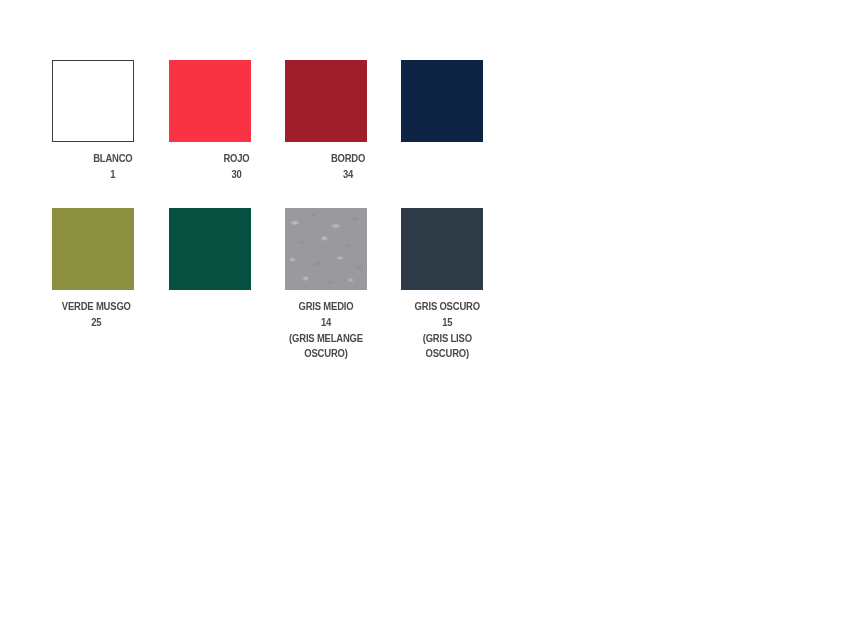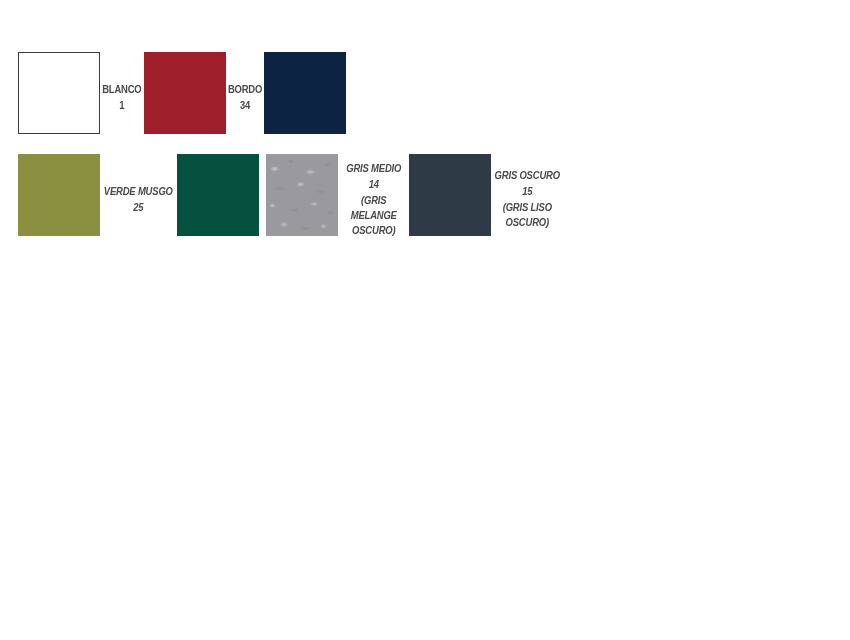--- a/index.html
+++ b/index.html
@@ -22,27 +22,27 @@
     padding: 52px 18px 0 18px;
   }
   .swatch-grid {
     display: grid;
     grid-template-columns: repeat(7, 1fr);
     column-gap: 0px;
     row-gap: 0px;
   }
   .row-2 {
     margin-top: 18px;
-    font-style: italic;
   }
   .swatch-cell {
     display: flex;
-    flex-direction: row;
-    align-items: center;
+    flex-direction: column;
+    align-items: flex-end;
     width: 100%;
+    margin-top: 8px;
   }
   .chip {
     width: 82px;
     height: 82px;
     box-sizing: border-box;
     position: relative;
   }
   .chip.bordered {
     border: 1.5px solid #3b3b3b;
   }
@@ -106,20 +106,27 @@
 
   <div class="swatch-grid row-1">
       <div class="swatch-cell">
         <div class="chip bordered" style="background: rgb(255, 255, 255);"></div>
         <div class="labels">
           <span class="name">BLANCO</span>
           <span class="code">1</span>
         </div>
       </div>
       <div class="swatch-cell">
+        <div class="chip" style="background: rgb(250, 51, 68);"></div>
+        <div class="labels">
+          <span class="name">ROJO</span>
+          <span class="code">30</span>
+        </div>
+      </div>
+      <div class="swatch-cell">
         <div class="chip" style="background: rgb(158, 31, 43);"></div>
         <div class="labels">
           <span class="name">BORDO</span>
           <span class="code">34</span>
         </div>
       </div>
       <div class="swatch-cell">
         <div class="chip" style="background: rgb(12, 35, 68);"></div>
       </div>
     </div>

